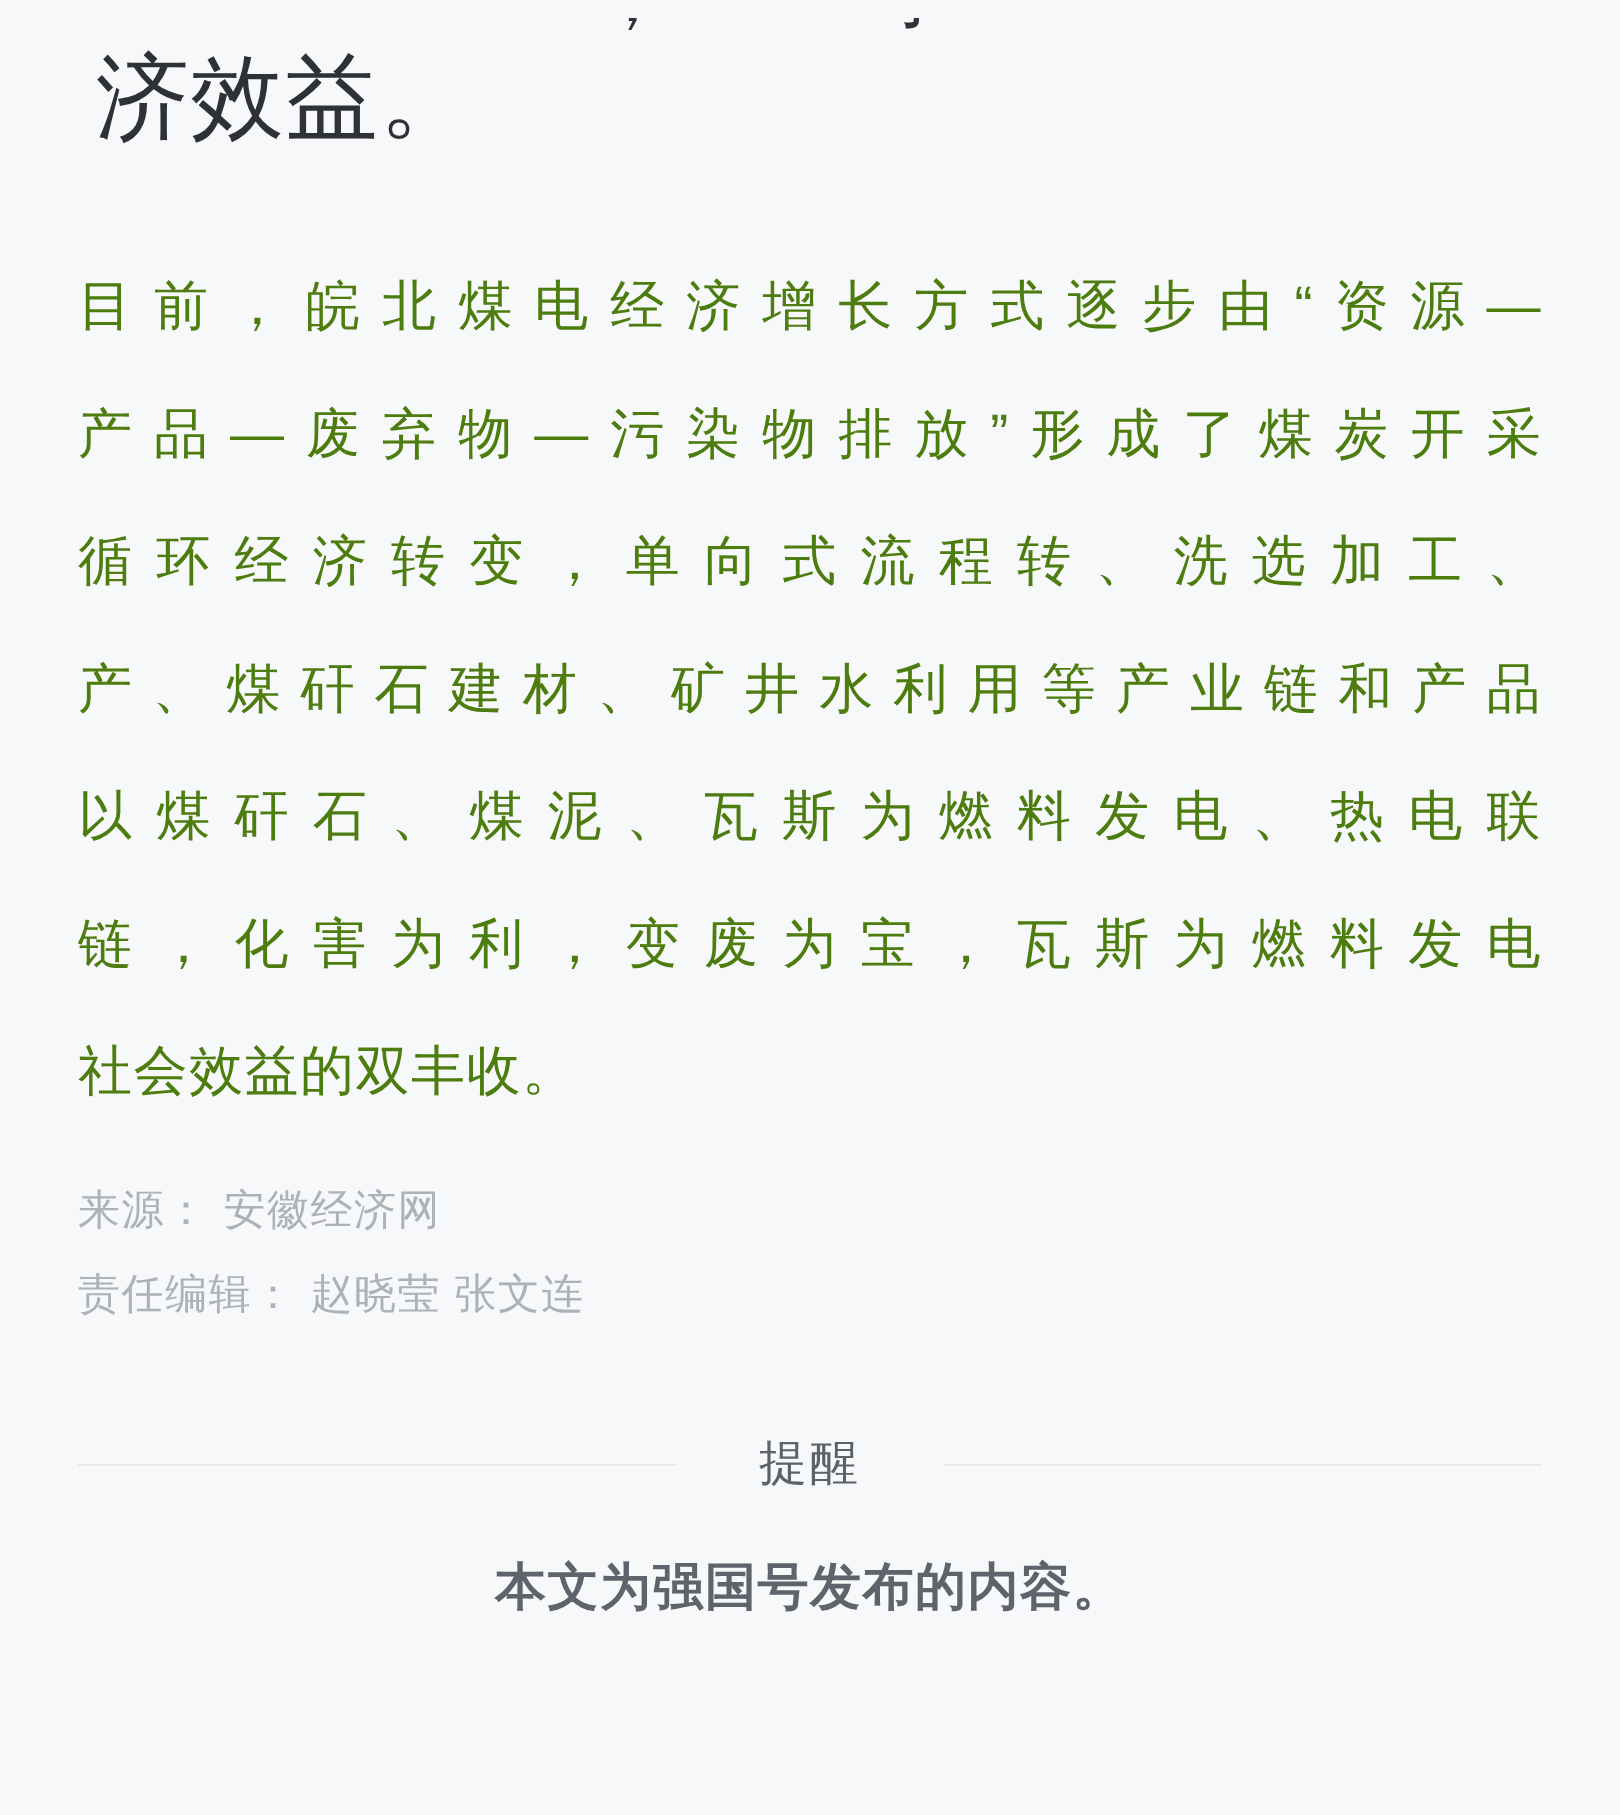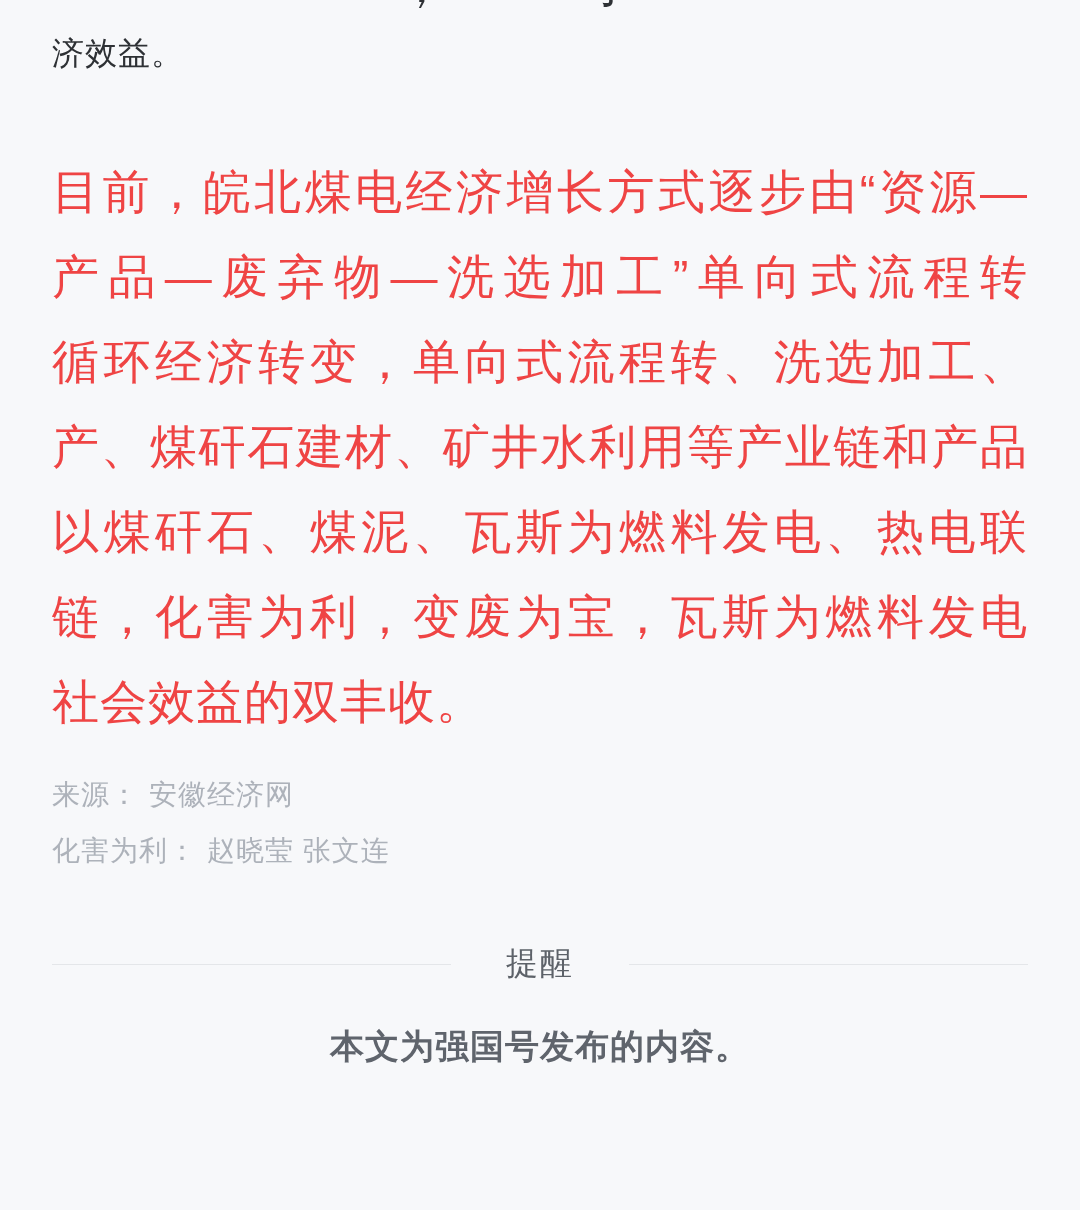--- a/index.html
+++ b/index.html
@@ -37,35 +37,35 @@
     top: -38px;
     font-size: 47px;
     line-height: 47px;
     color: #2e3135;
   }
   .frag-0 { left: 398px; }
   .frag-1 { left: 588px; }
 
   
   .para-end {
-    margin: 0;
+    margin: 12px;
     padding-top: 11px;
-    font-size: 32px;
+    font-size: 62px;
     line-height: 85px;
     letter-spacing: 1px;
     color: #2e3135;
   }
   .para {
     margin-top: 53px;
   }
   .pline {
-    font-size: 47px;
+    font-size: 36px;
     line-height: 85px;
     letter-spacing: 1px;
-    color: #ef4444;
+    color: #4d7c0f;
     text-align: justify;
     text-align-last: justify;
     white-space: nowrap;
   }
   .pline.final {
     text-align: left;
     text-align-last: left;
   }
 
   
@@ -127,34 +127,34 @@
     <span class="frag frag-0">，</span>
     <span class="frag frag-1">了</span>
   </div>
 
   <div class="content">
 
     <div class="para-end">济效益。</div>
 
     <div class="para">
       <div class="pline">目前，皖北煤电经济增长方式逐步由“资源—</div>
-      <div class="pline">产品—废弃物—洗选加工”单向式流程转</div>
+      <div class="pline">产品—废弃物—污染物排放”形成了煤炭开采</div>
       <div class="pline">循环经济转变，单向式流程转、洗选加工、</div>
       <div class="pline">产、煤矸石建材、矿井水利用等产业链和产品</div>
       <div class="pline">以煤矸石、煤泥、瓦斯为燃料发电、热电联</div>
       <div class="pline">链，化害为利，变废为宝，瓦斯为燃料发电</div>
       <div class="pline final">社会效益的双丰收。</div>
     </div>
 
     <div class="meta">
       <div class="meta-line">
         <span class="meta-label">来源：</span><span class="meta-value">安徽经济网</span>
       </div>
       <div class="meta-line">
-        <span class="meta-label">化害为利：</span><span class="meta-value">赵晓莹 张文连</span>
+        <span class="meta-label">责任编辑：</span><span class="meta-value">赵晓莹 张文连</span>
       </div>
     </div>
 
     <div class="divider">
       <div class="divider-line"></div>
       <div class="divider-title">提醒</div>
       <div class="divider-line"></div>
     </div>
 
     <div class="note">本文为强国号发布的内容。</div>

